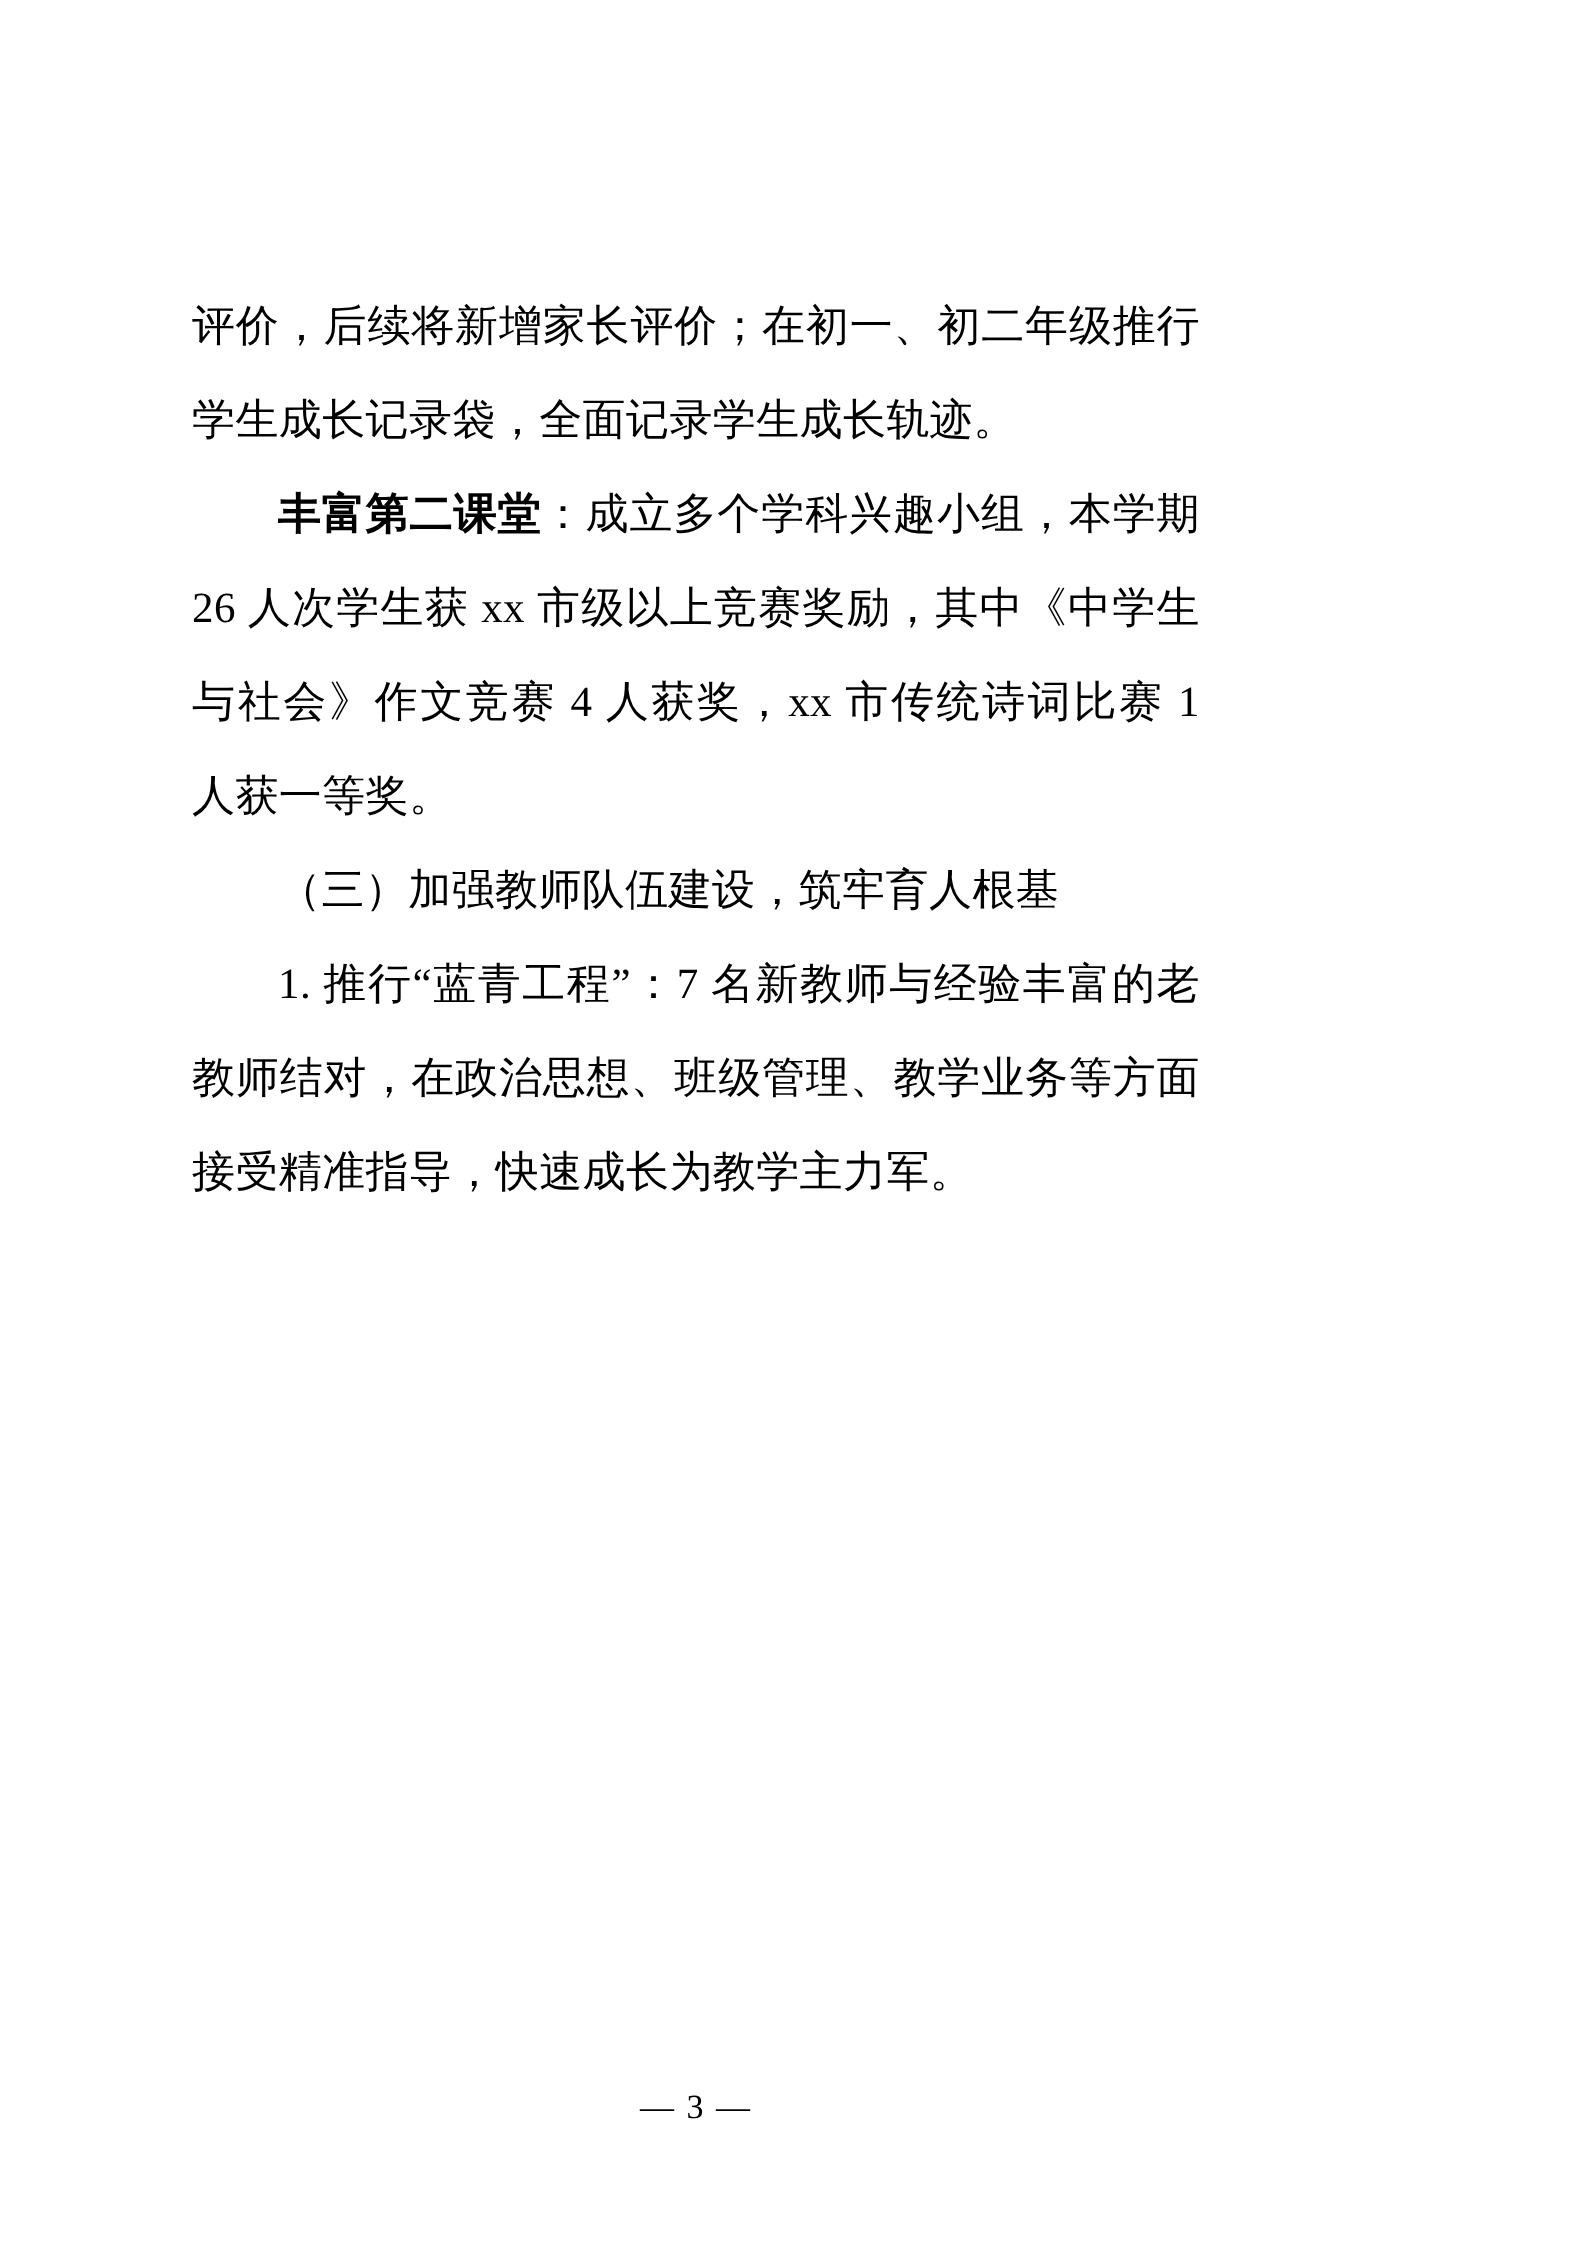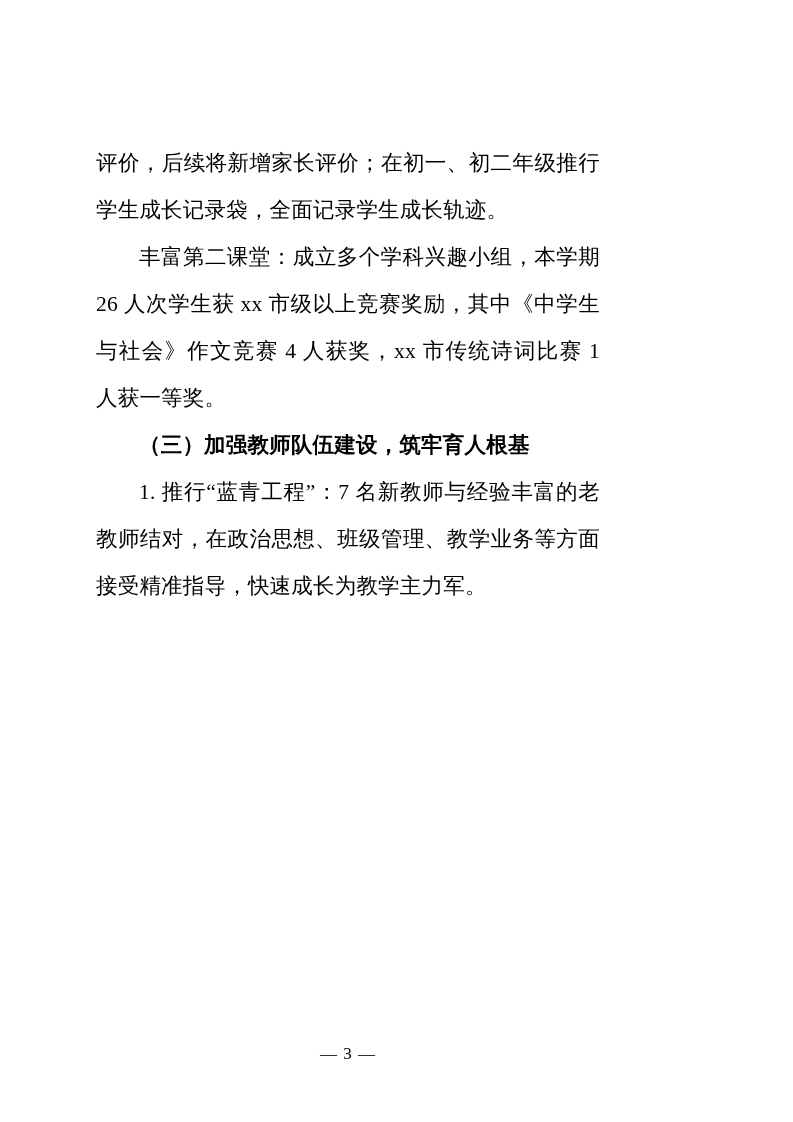--- a/index.html
+++ b/index.html
@@ -33,24 +33,24 @@
   }
   .para {
     margin: 0;
     text-indent: 2em;
     font-family: "Liberation Serif", "DejaVu Serif", serif;
   }
   .para.no-indent {
     text-indent: 0;
   }
   .para.bold {
-    font-weight: bold;
+    font-weight: normal;
   }
   .para .lead-bold {
-    font-weight: normal;
+    font-weight: bold;
   }
   .footer {
     position: absolute;
     left: 0;
     right: 0;
     bottom: 58px;
     text-align: center;
     font-size: 17px;
     font-family: "Liberation Serif", "DejaVu Serif", serif;
     color: #000;

